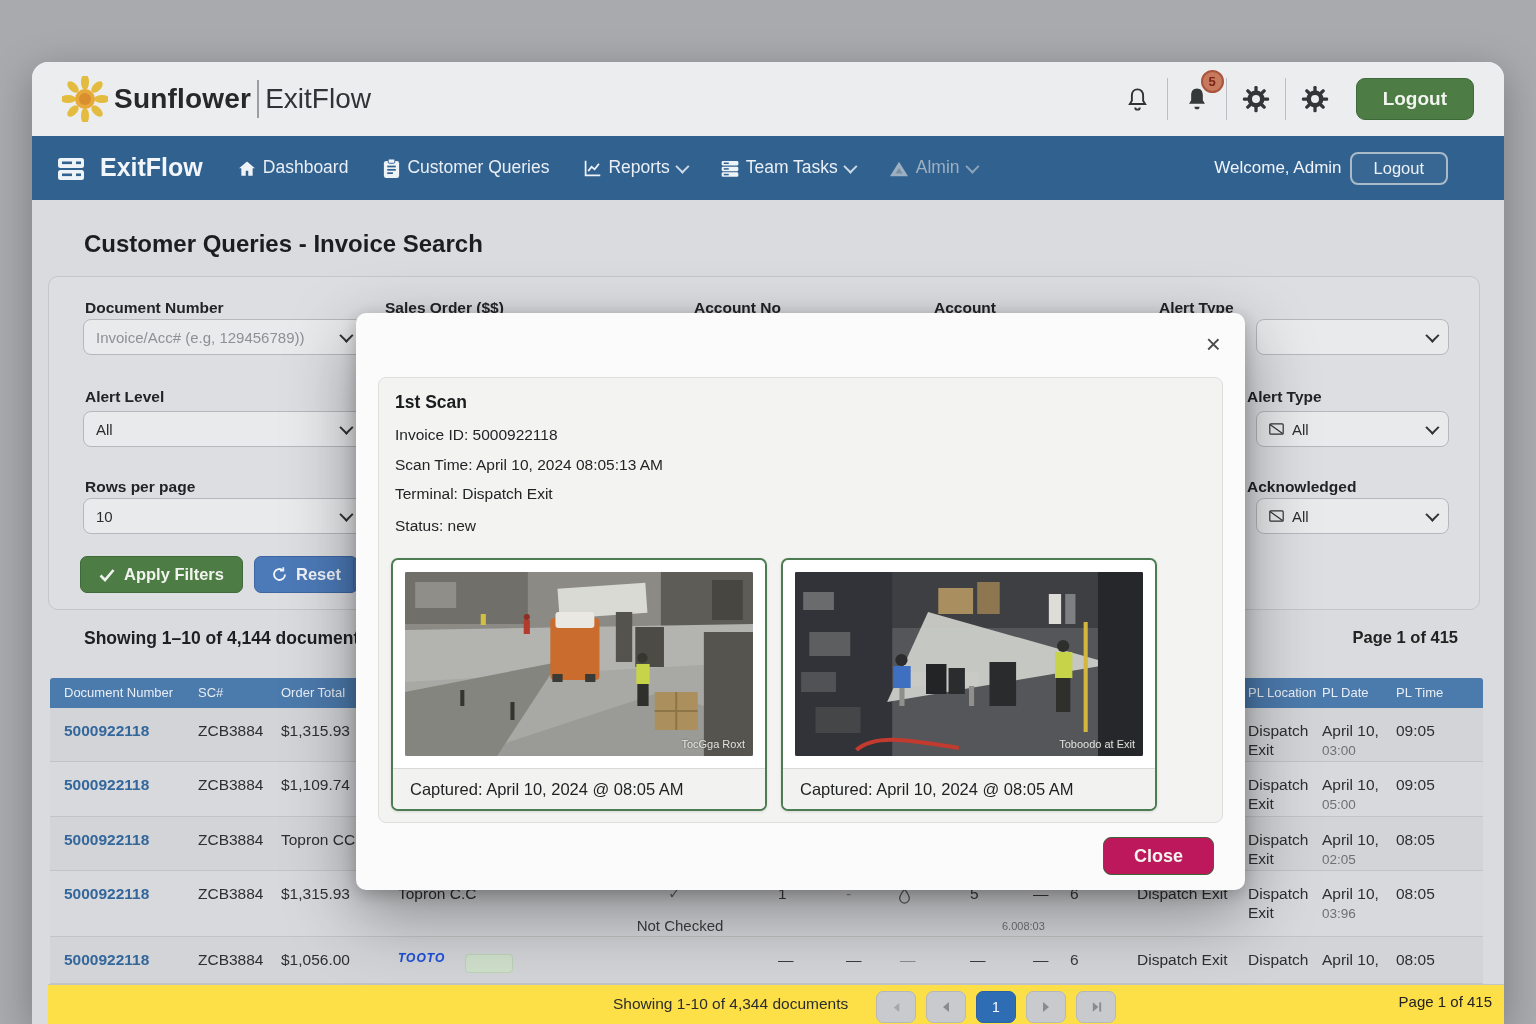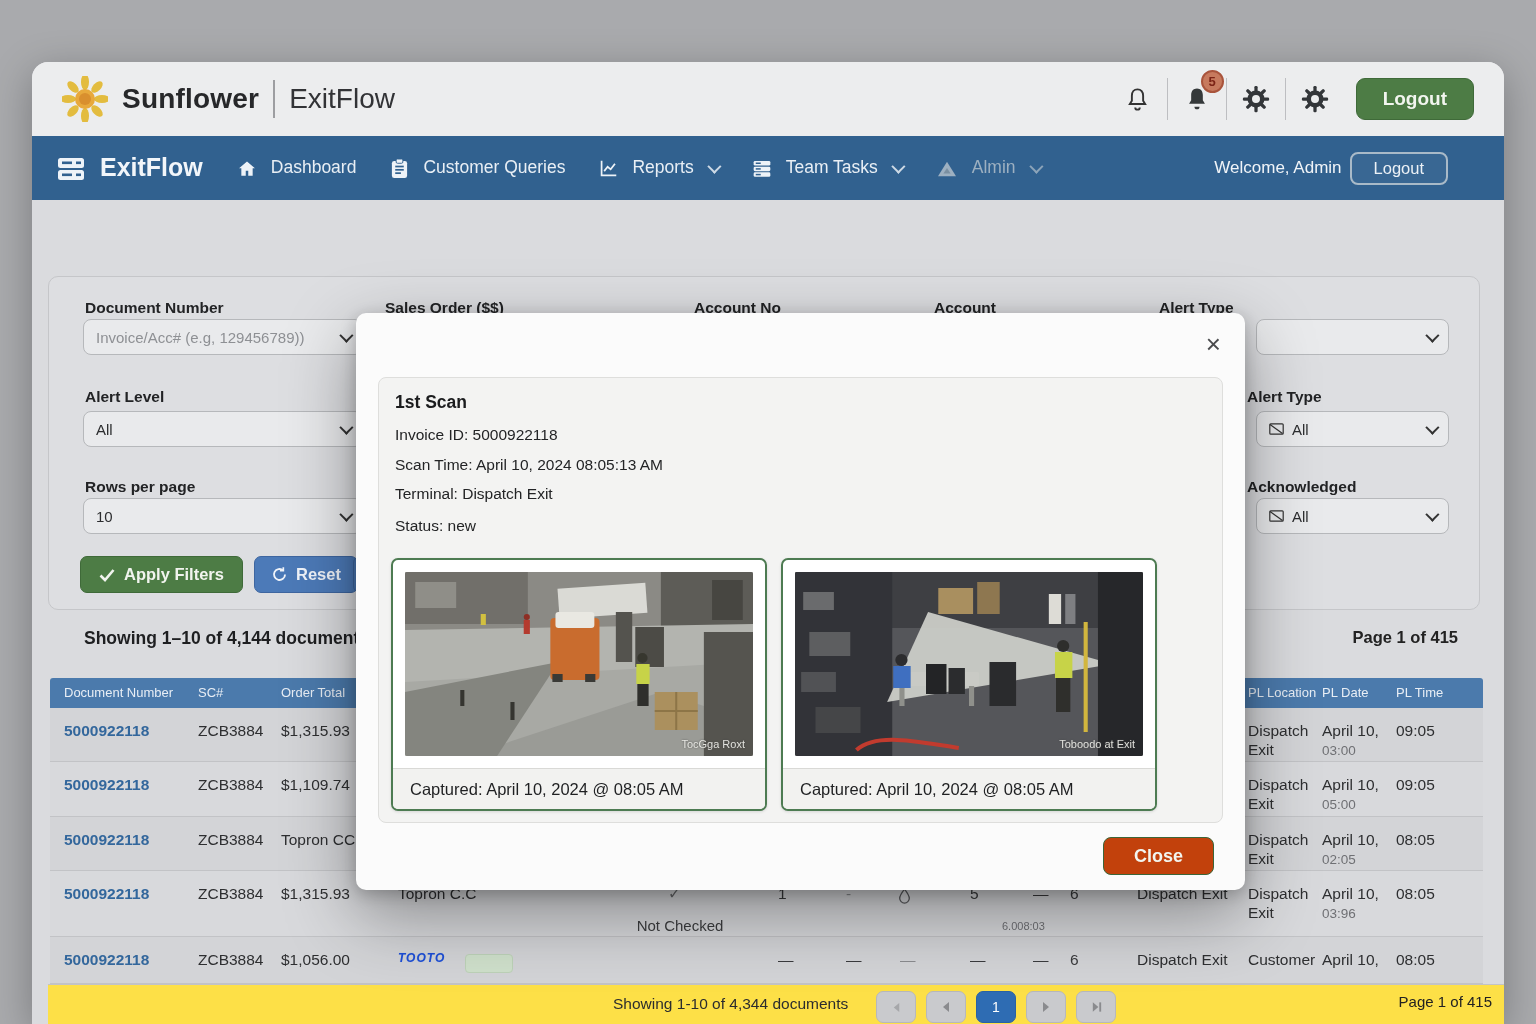--- a/index.html
+++ b/index.html
@@ -12,40 +12,40 @@
   
   .window{
     position:absolute;left:32px;top:62px;width:1472px;height:962px;
     background:#dadbde;border-radius:16px 16px 0 0;
     box-shadow:0 10px 40px rgba(0,0,0,.28);
     overflow:hidden;
   }
   
   .topbar{position:absolute;left:0;top:0;width:100%;height:74px;background:#ecedee;
     display:flex;align-items:center;justify-content:space-between;padding:0 30px;box-sizing:border-box;}
-  .brandgrp{display:flex;align-items:center;gap:14px;}
+  .brandgrp{display:flex;align-items:center;gap:6px;}
   .brand-name{font-size:28px;font-weight:700;color:#27282a;letter-spacing:.2px;}
   .brand-div{width:2px;height:38px;background:#9d9ea1;}
   .brand-prod{font-size:28px;font-weight:400;color:#323336;}
   .topicons{display:flex;align-items:center;gap:0;}
   .ticon{width:46px;height:46px;display:flex;align-items:center;justify-content:center;position:relative;color:#3b3c3e;cursor:pointer;}
   .tdiv{width:1px;height:42px;background:#bdbec1;margin:0 6px;}
   .badge{
     position:absolute;top:-6px;right:-4px;width:23px;height:23px;border-radius:50%;
     background:#c77a5e;border:2px solid #a9543c;color:#7c2416;
     font-size:13px;font-weight:700;display:flex;align-items:center;justify-content:center;box-sizing:border-box;}
   .btn-logout-top{
     margin-left:18px;background:#4d7c45;border:1px solid #3f6a39;color:#f2f5ef;
     font-size:19px;font-weight:600;padding:9px 26px;border-radius:9px;cursor:pointer;}
   
   .navbar{position:absolute;left:0;top:74px;width:100%;height:64px;background:#31618f;
     display:flex;align-items:center;justify-content:space-between;padding:0 56px 0 24px;box-sizing:border-box;}
   .navleft{display:flex;align-items:center;gap:34px;}
   .navbrand{display:flex;align-items:center;gap:14px;color:#f2f6fa;font-size:25px;font-weight:600;}
-  .navitem{display:flex;align-items:center;gap:14px;color:#e9eff5;font-size:17.5px;cursor:pointer;}
+  .navitem{display:flex;align-items:center;gap:6px;color:#e9eff5;font-size:17.5px;cursor:pointer;}
   .navitem.muted{color:#9db0c1;}
   .chev{width:8px;height:8px;border-right:2px solid currentColor;border-bottom:2px solid currentColor;
     transform:rotate(45deg) translateY(-2px);opacity:.85;}
   .navright{display:flex;align-items:center;gap:8px;}
   .welcome{color:#f0f4f8;font-size:17px;}
   .btn-logout-nav{background:rgba(255,255,255,.04);border:2px solid #a9bac8;border-radius:8px;
     color:#ecf1f6;font-size:16.5px;padding:5px 22px;cursor:pointer;}
   
   .page-title{position:absolute;left:52px;top:168px;font-size:24px;font-weight:700;color:#1c1d1f;}
   
@@ -102,21 +102,21 @@
     border:1px solid #dededc;border-radius:8px;box-sizing:border-box;}
   .scan-h{position:absolute;left:16px;top:14px;font-size:17.5px;font-weight:700;color:#1b1c1e;}
   .scan-line{position:absolute;left:16px;font-size:15.5px;color:#232426;}
   .capcard{position:absolute;top:180px;width:372px;background:#fff;border:2px solid #4d7b52;border-radius:7px;
     box-shadow:0 1px 3px rgba(0,0,0,.12);}
   .capimg{margin:12px;height:184px;overflow:hidden;border-radius:2px;position:relative;background:#999;}
   .capimg svg{display:block;width:100%;height:100%;}
   .wm{position:absolute;right:8px;bottom:6px;font-size:11px;color:#f1f1ec;opacity:.9;text-shadow:0 0 2px #444;}
   .capbar{height:40px;border-top:1px solid #d9d9d6;background:#f2f2f0;display:flex;align-items:center;
     padding-left:17px;font-size:16.5px;color:#1f2022;border-radius:0 0 5px 5px;}
-  .btn-close{position:absolute;left:747px;top:524px;width:111px;height:38px;background:#c2410c;
+  .btn-close{position:absolute;left:747px;top:524px;width:111px;height:38px;background:#be185d;
     border:1px solid #3c6538;border-radius:8px;color:#f2f5ef;font-size:18px;font-weight:600;cursor:pointer;}
   svg{vertical-align:middle;}
 </style>
 </head>
 <body>
 
 <div class="window">
 
   <div class="topbar">
     <div class="brandgrp">
@@ -260,20 +260,21 @@
         <span>Almin</span>
         <span class="chev"></span>
       </div>
     </div>
     <div class="navright">
       <span class="welcome">Welcome, Admin</span>
       <button class="btn-logout-nav">Logout</button>
     </div>
   </div>
 
+  <div class="page-title">Customer Queries - Invoice Search</div>
 
   <div class="fpanel">
     <span class="flabel" style="left:36px;top:22px;">Document Number</span>
     <span class="flabel" style="left:336px;top:22px;">Sales Order ($$)</span>
     <span class="flabel" style="left:645px;top:22px;">Account No</span>
     <span class="flabel" style="left:885px;top:22px;">Account</span>
     <span class="flabel" style="left:1110px;top:22px;">Alert Type</span>
 
     <div class="fselect" style="left:34px;top:42px;width:280px;">
       <span class="ph">Invoice/Acc# (e.g, 129456789))</span>
@@ -401,21 +402,21 @@
       <span class="cell" style="left:231px;">$1,056.00</span>
       <span class="cell tooto" style="left:348px;">TOOTO</span>
       <span class="custbadge"></span>
       <span class="cell mid" style="left:728px;">—</span>
       <span class="cell mid" style="left:796px;">—</span>
       <span class="cell mid" style="left:850px;color:#8a8b8e;">—</span>
       <span class="cell mid" style="left:920px;">—</span>
       <span class="cell mid" style="left:983px;">—</span>
       <span class="cell mid" style="left:1020px;">6</span>
       <span class="cell" style="left:1087px;">Dispatch Exit</span>
-      <span class="cell" style="left:1198px;">Customer</span>
+      <span class="cell" style="left:1198px;">Dispatch</span>
       <span class="cell" style="left:1272px;">April 10,</span>
       <span class="cell" style="left:1346px;">08:05</span>
     </div>
   </div>
 
   <div class="botbar">
     <span style="position:absolute;left:565px;top:10px;font-size:15.5px;color:#2b2c2e;">Showing 1-10 of 4,344 documents</span>
     <div class="pager">
       <span class="pgbtn faint">
         <svg width="11" height="11" viewBox="0 0 12 12" fill="currentColor">

